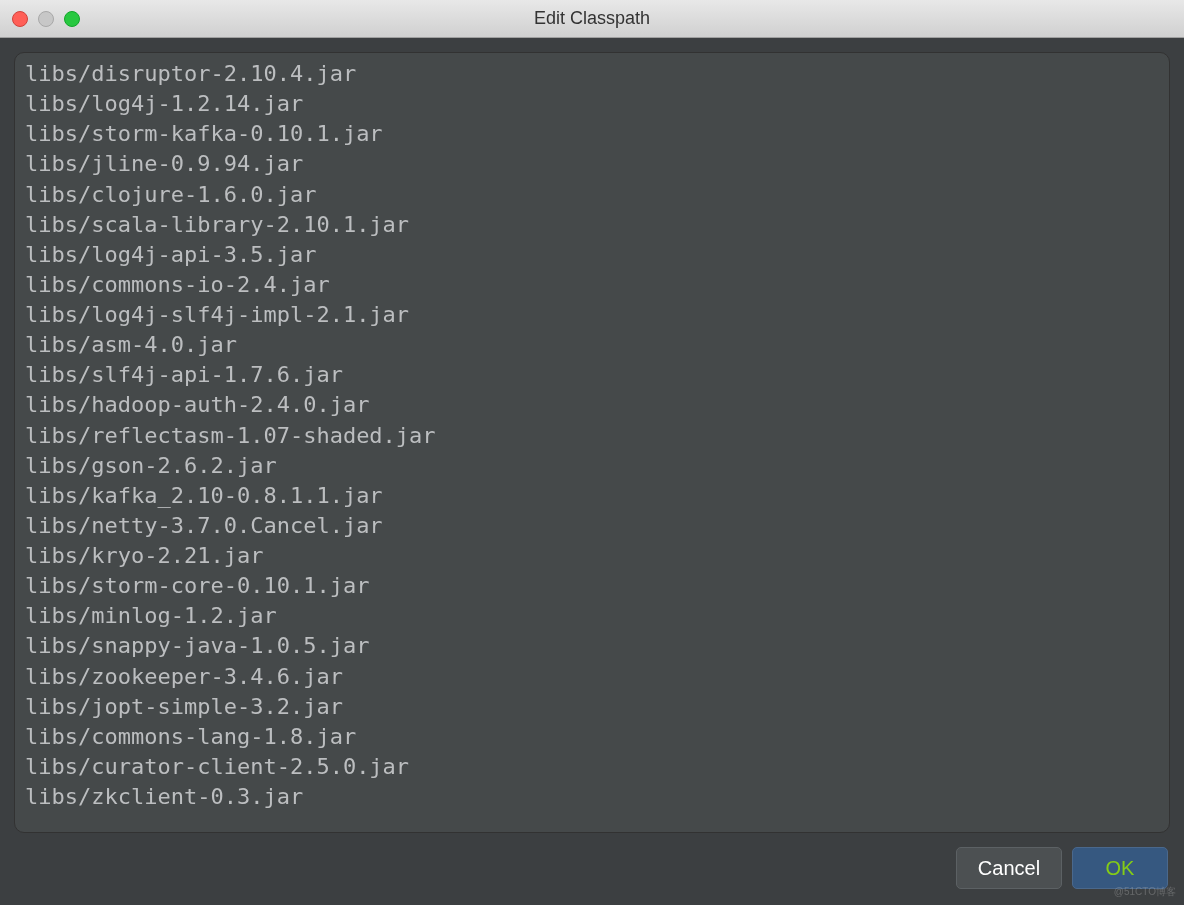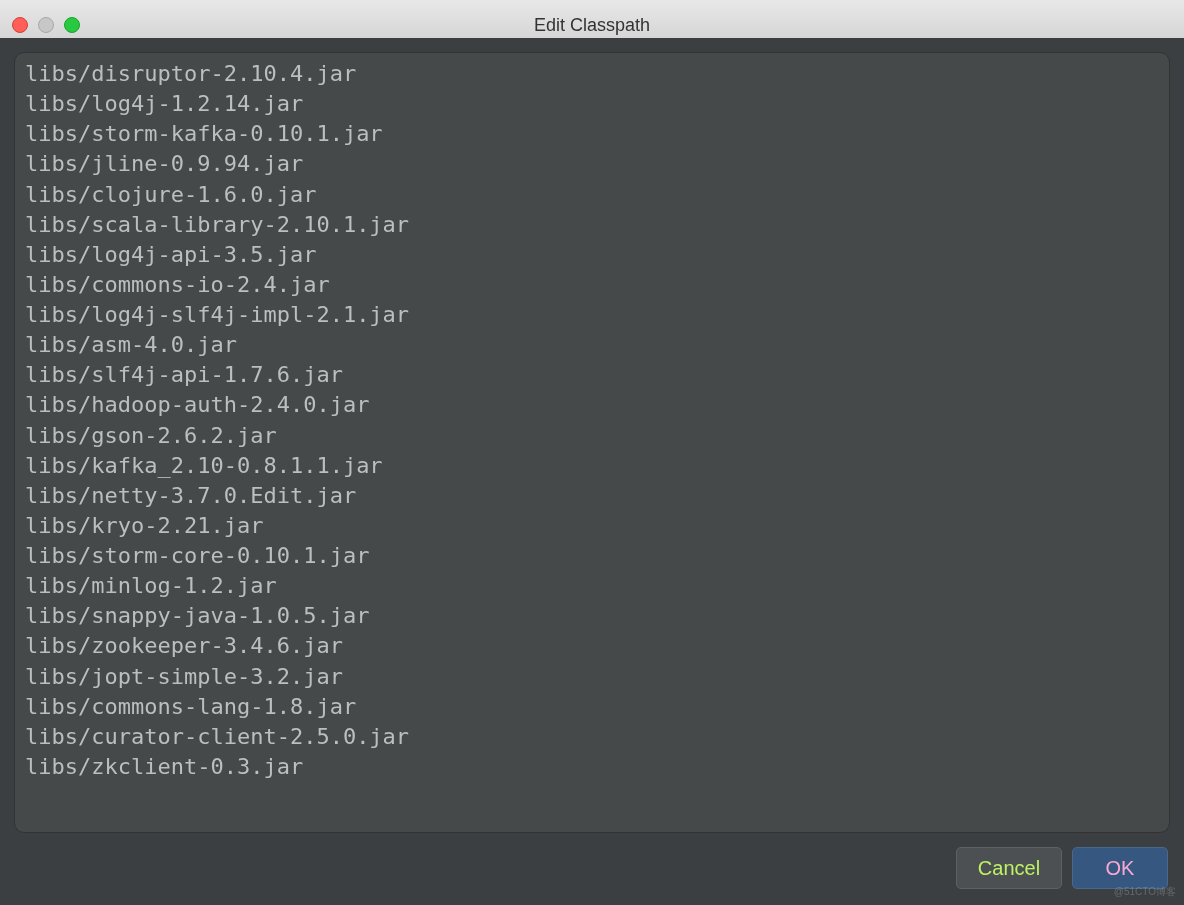--- a/index.html
+++ b/index.html
@@ -5,21 +5,21 @@
     * { box-sizing: border-box; margin: 0; padding: 0; }
     body {
       width: 1184px;
       height: 905px;
       background: #3c3f41;
       font-family: -apple-system, BlinkMacSystemFont, "Helvetica Neue", Arial, sans-serif;
       overflow: hidden;
       position: relative;
     }
     .titlebar {
-      height: 51px;
+      height: 38px;
       background: linear-gradient(#e8e8e8, #d0d0d0);
       display: flex;
       align-items: center;
       padding-left: 12px;
       position: relative;
       border-bottom: 1px solid #a0a0a0;
     }
     .traffic-lights {
       display: flex;
       gap: 10px;
@@ -91,26 +91,26 @@
       border-radius: 5px;
       font-size: 20px;
       display: flex;
       align-items: center;
       justify-content: center;
       cursor: pointer;
       user-select: none;
     }
     .btn-cancel {
       background: #4c5052;
-      color: #bef264;
+      color: #ffffff;
       border: 1px solid #5c6164;
     }
     .btn-ok {
       background: #365880;
-      color: #f9a8d4;
+      color: #84cc16;
       border: 1px solid #4a688c;
       min-width: 96px;
     }
     .watermark {
       position: absolute;
       right: 8px;
       bottom: 6px;
       font-size: 10px;
       color: rgba(180,180,180,0.35);
       pointer-events: none;
@@ -136,23 +136,24 @@
         <div class="classpath-item">libs/storm-kafka-0.10.1.jar</div>
         <div class="classpath-item">libs/jline-0.9.94.jar</div>
         <div class="classpath-item">libs/clojure-1.6.0.jar</div>
         <div class="classpath-item">libs/scala-library-2.10.1.jar</div>
         <div class="classpath-item">libs/log4j-api-3.5.jar</div>
         <div class="classpath-item">libs/commons-io-2.4.jar</div>
         <div class="classpath-item">libs/log4j-slf4j-impl-2.1.jar</div>
         <div class="classpath-item">libs/asm-4.0.jar</div>
         <div class="classpath-item">libs/slf4j-api-1.7.6.jar</div>
         <div class="classpath-item">libs/hadoop-auth-2.4.0.jar</div>
+        <div class="classpath-item">libs/reflectasm-1.07-shaded.jar</div>
         <div class="classpath-item">libs/gson-2.6.2.jar</div>
         <div class="classpath-item">libs/kafka_2.10-0.8.1.1.jar</div>
-        <div class="classpath-item">libs/netty-3.7.0.Edit.jar</div>
+        <div class="classpath-item">libs/netty-3.7.0.Cancel.jar</div>
         <div class="classpath-item">libs/kryo-2.21.jar</div>
         <div class="classpath-item">libs/storm-core-0.10.1.jar</div>
         <div class="classpath-item">libs/minlog-1.2.jar</div>
         <div class="classpath-item">libs/snappy-java-1.0.5.jar</div>
         <div class="classpath-item">libs/zookeeper-3.4.6.jar</div>
         <div class="classpath-item">libs/jopt-simple-3.2.jar</div>
         <div class="classpath-item">libs/commons-lang-1.8.jar</div>
         <div class="classpath-item">libs/curator-client-2.5.0.jar</div>
         <div class="classpath-item">libs/zkclient-0.3.jar</div>
       </div>

